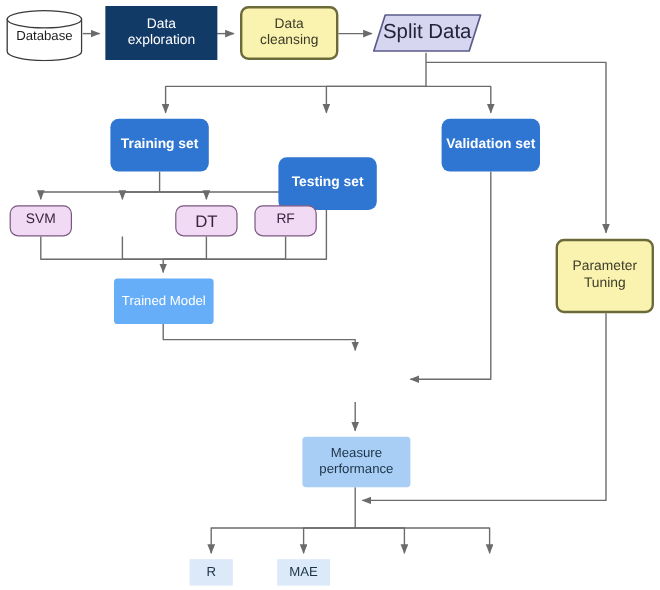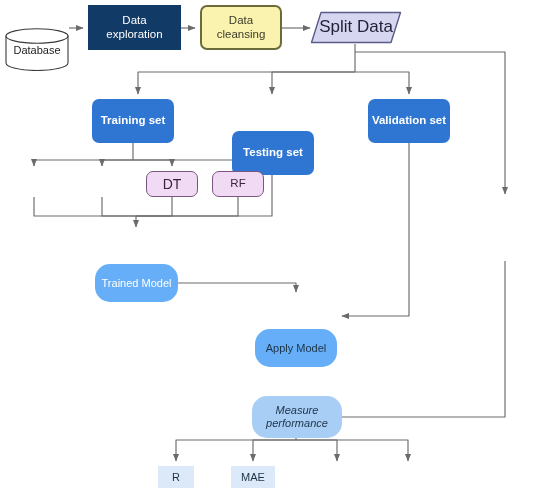--- a/index.html
+++ b/index.html
@@ -29,21 +29,21 @@
     box-sizing: border-box;
     display: flex;
     align-items: center;
     justify-content: center;
     text-align: center;
     line-height: 1.18;
     z-index: 2;
     white-space: pre-line;
   }
   .rounded { border-radius: 7px; }
-  .soft    { border-radius: 15px; margin-top: 32px; }
+  .soft    { border-radius: 3px; }
 
   
   .n-navy {
     background: #123A66;
     color: #ffffff;
     border: 1px solid #123A66;
   }
   .n-yellow {
     background: #FAF3B0;
     color: #3b3b28;
@@ -62,21 +62,20 @@
   }
   .n-lightblue-dark {
     background: #66AEF8;
     color: #1c3347;
     border: none;
   }
   .n-paleblue {
     background: #A8CEF5;
     color: #1c3347;
     border: none;
-    font-style: italic;
   }
   .n-palest {
     background: #DCE9F8;
     color: #1c3347;
     border: none;
   }
   .n-pink {
     background: #F1DAF3;
     color: #3a2540;
     border: 1.4px solid #7a5780;
@@ -84,21 +83,20 @@
   .n-lavender {
     color: #23233a;
     background: transparent;
     border: none;
   }
 
   
   .cylinder {
     position: absolute;
     z-index: 2;
-    margin-top: 20px;
   }
   .cyl-label {
     position: absolute;
     left: 0;
     top: 0;
     width: 100%;
     height: 100%;
     display: flex;
     align-items: center;
     justify-content: center;
@@ -199,33 +197,35 @@
     </svg>
     <div class="para-label" style="font-size:17px;">Split Data</div>
   </div>
 
   <div class="node n-blue rounded" style="left:92px; top:99px; width:82px; height:44px; font-size:11.5px;">Training set</div>
 
   <div class="node n-blue rounded" style="left:232px; top:99px; width:82px; height:44px; font-size:11.5px;margin-top:32px;">Testing set</div>
 
   <div class="node n-blue rounded" style="left:368px; top:99px; width:82px; height:44px; font-size:11.5px;">Validation set</div>
 
+  <div class="node n-pink rounded" style="left:8px; top:171px; width:52px; height:26px; font-size:11.5px;">SVM</div>
 
 
   <div class="node n-pink rounded" style="left:146px; top:171px; width:52px; height:26px; font-size:14px;">DT</div>
 
   <div class="node n-pink rounded" style="left:212px; top:171px; width:52px; height:26px; font-size:11.5px;">RF</div>
 
   <div class="node n-lightblue soft" style="left:95px; top:232px; width:83px; height:38px; font-size:11px;">Trained Model</div>
 
-  <div class="node n-lightblue-dark soft" style="left:255px; top:297px; width:82px; height:38px; font-size:11px;">Apply Model</div>
 
   <div class="node n-paleblue soft" style="left:252px; top:364px; width:90px; height:42px; font-size:11px;">Measure
 performance</div>
 
+  <div class="node n-yellow rounded" style="left:463px; top:199px; width:82px; height:62px; font-size:11.5px;">Parameter
+Tuning</div>
 
   <div class="node n-palest" style="left:158px; top:466px; width:36px; height:22px; font-size:11px;">R</div>
 
   <div class="node n-palest" style="left:231px; top:466px; width:44px; height:22px; font-size:11px;">MAE</div>
 
 
 
 </div>
 
 </body></html>

